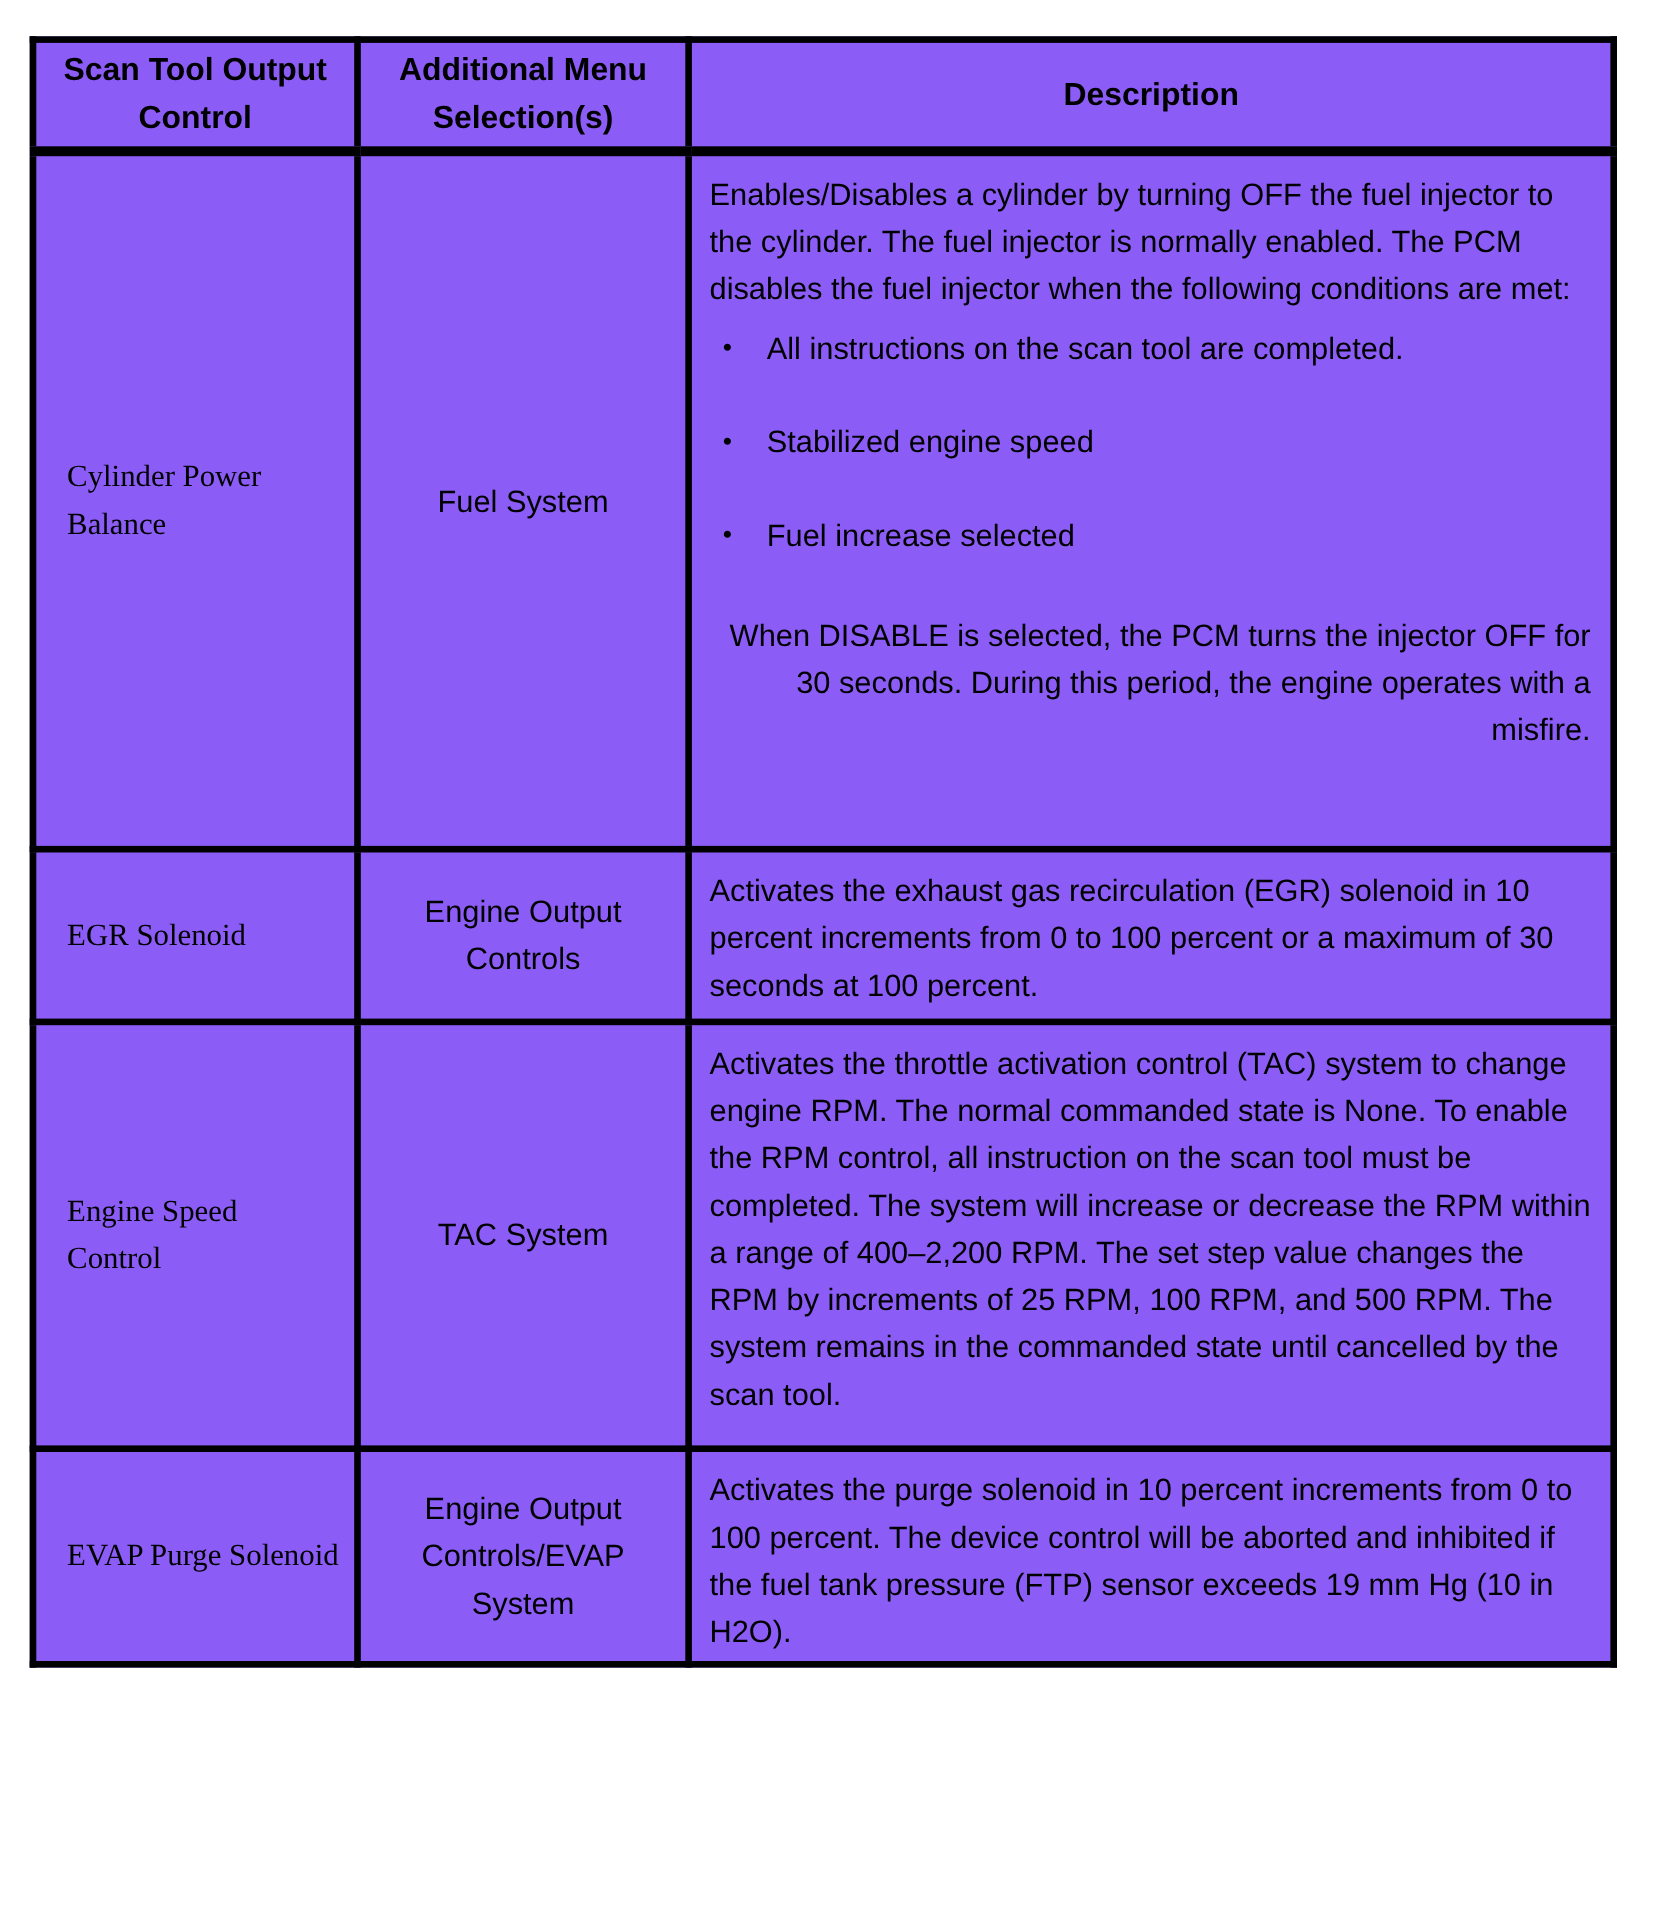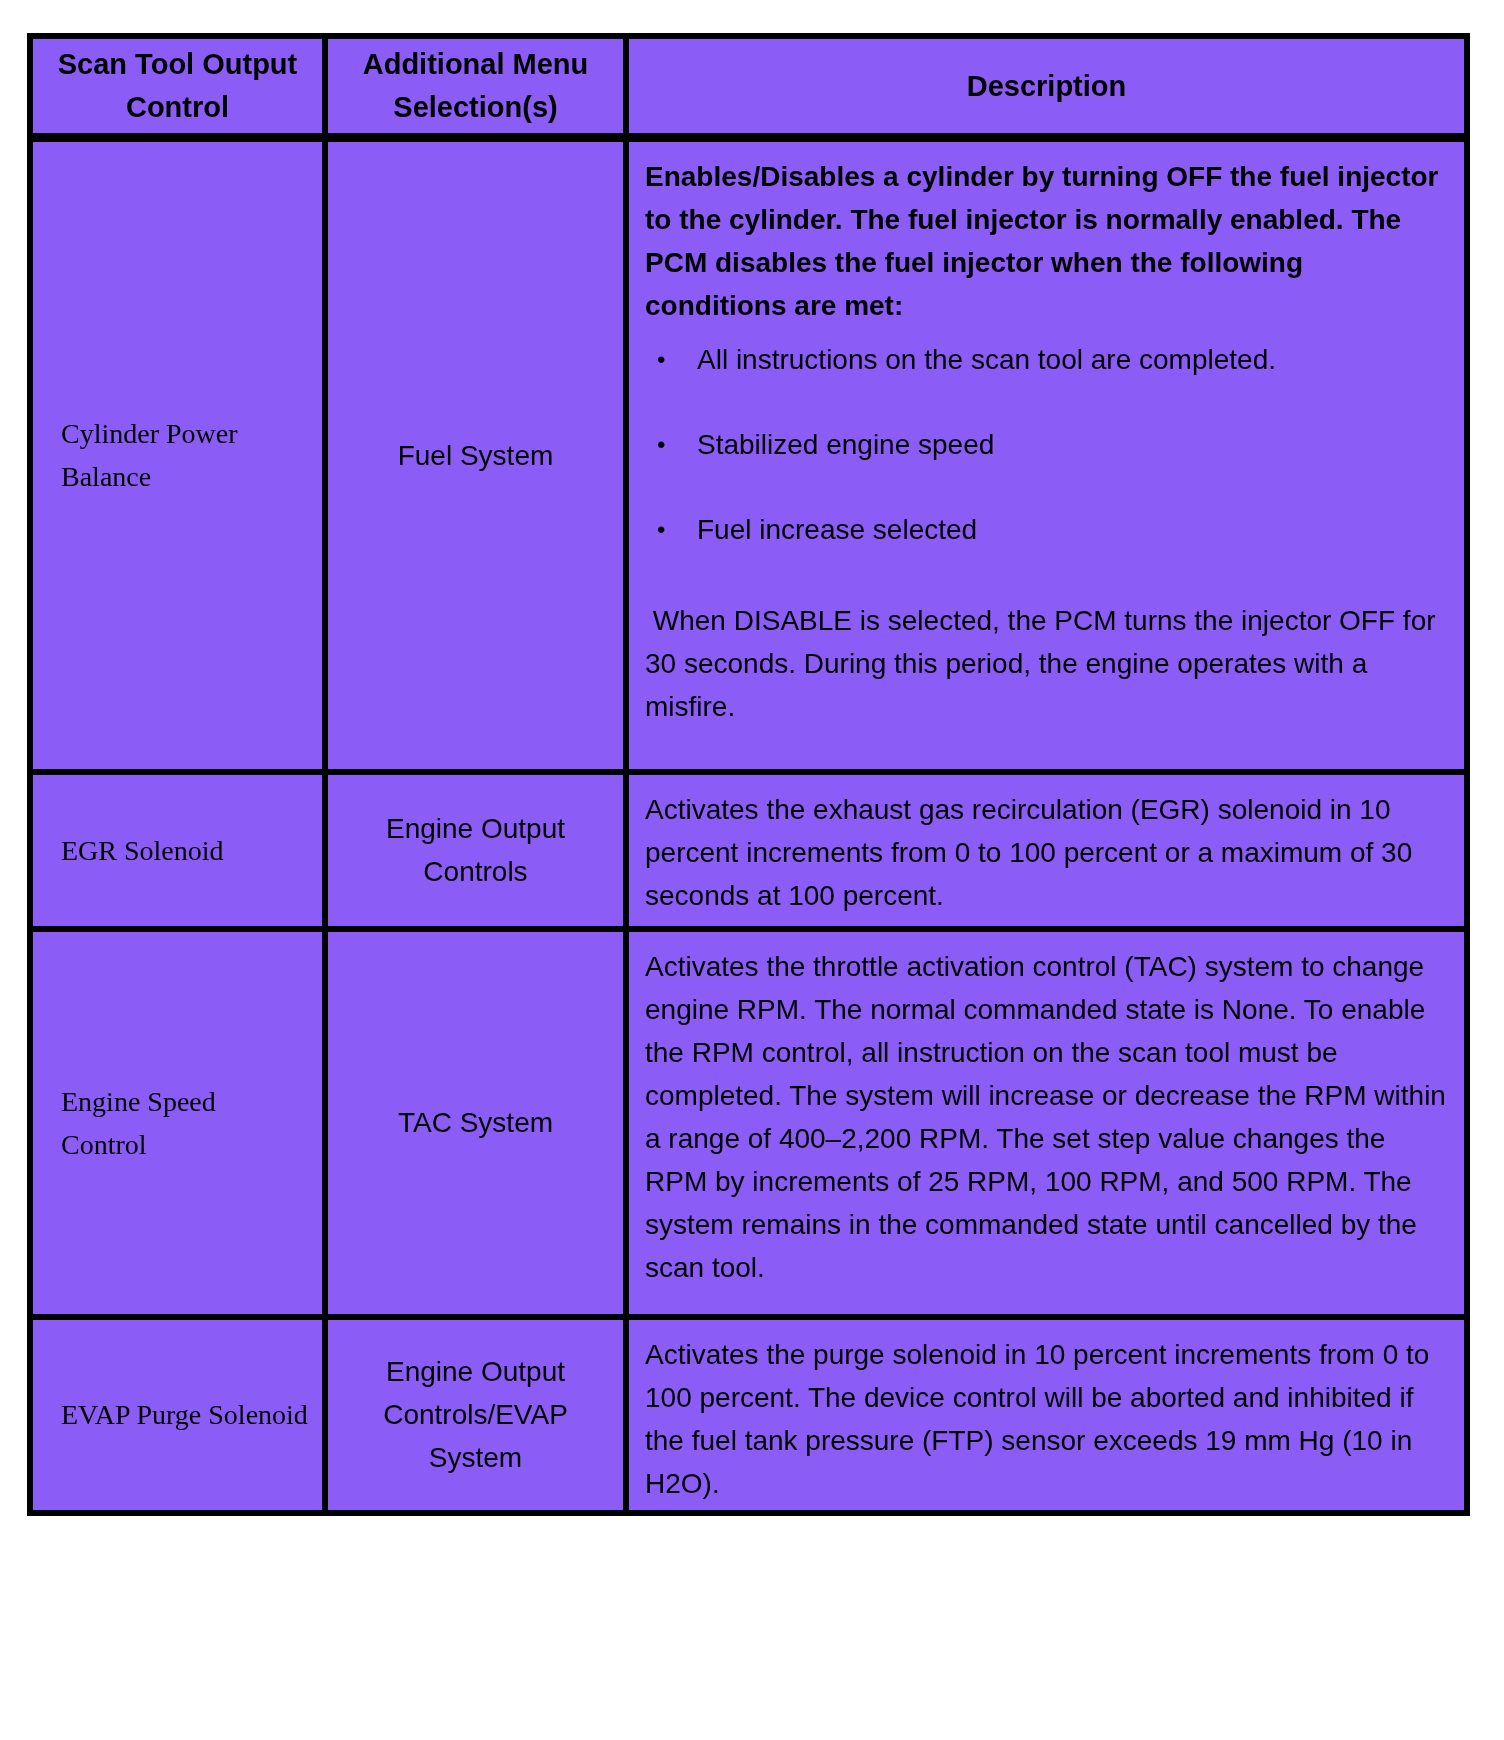--- a/index.html
+++ b/index.html
@@ -61,24 +61,24 @@
     vertical-align: top;
     text-align: left;
     padding: 13px 18px 4px 16px;
   }
   td.col-desc p {
     margin: 0;
     white-space: pre-wrap;
   }
   td.col-desc p.intro {
     margin-bottom: 11px;
-    font-weight: bold;
   }
   td.col-desc p.outro {
     margin-top: 48px;
+    text-align: right;
   }
   .bullet-item {
     position: relative;
     padding-left: 52px;
     margin-bottom: 42px;
   }
   .bullet-item .bullet-mark {
     position: absolute;
     left: 12px;
     top: 0;

